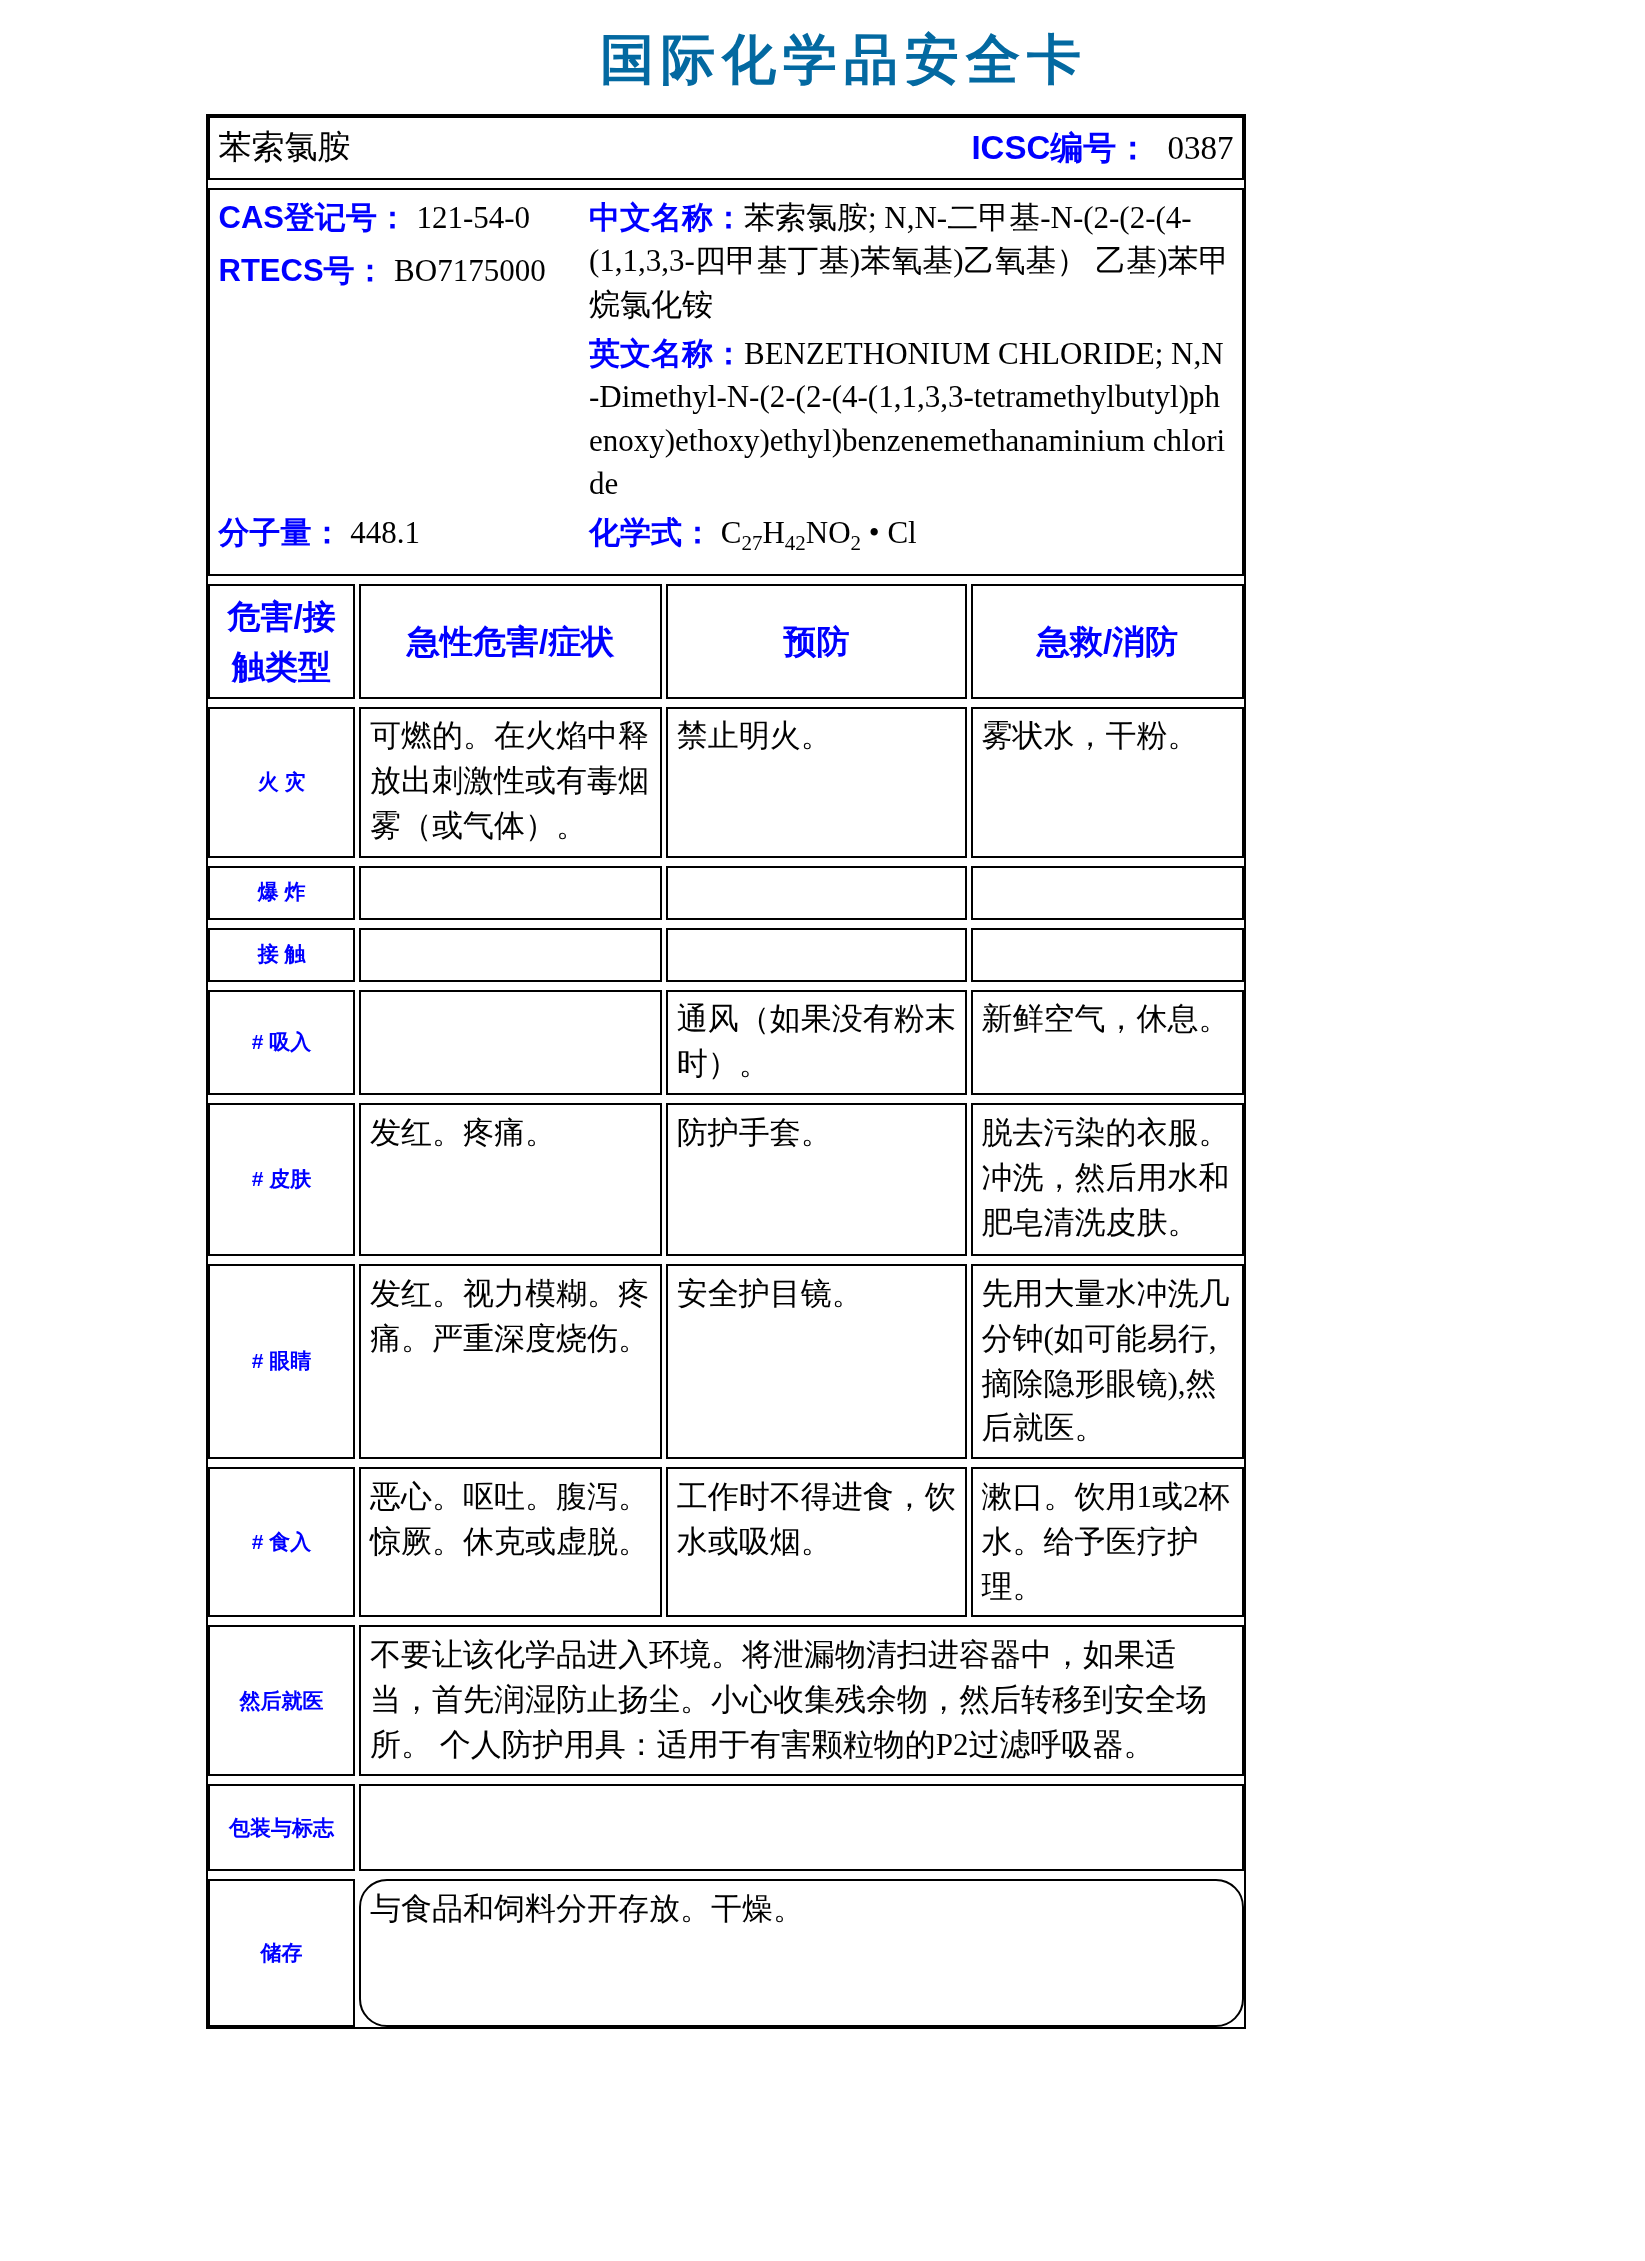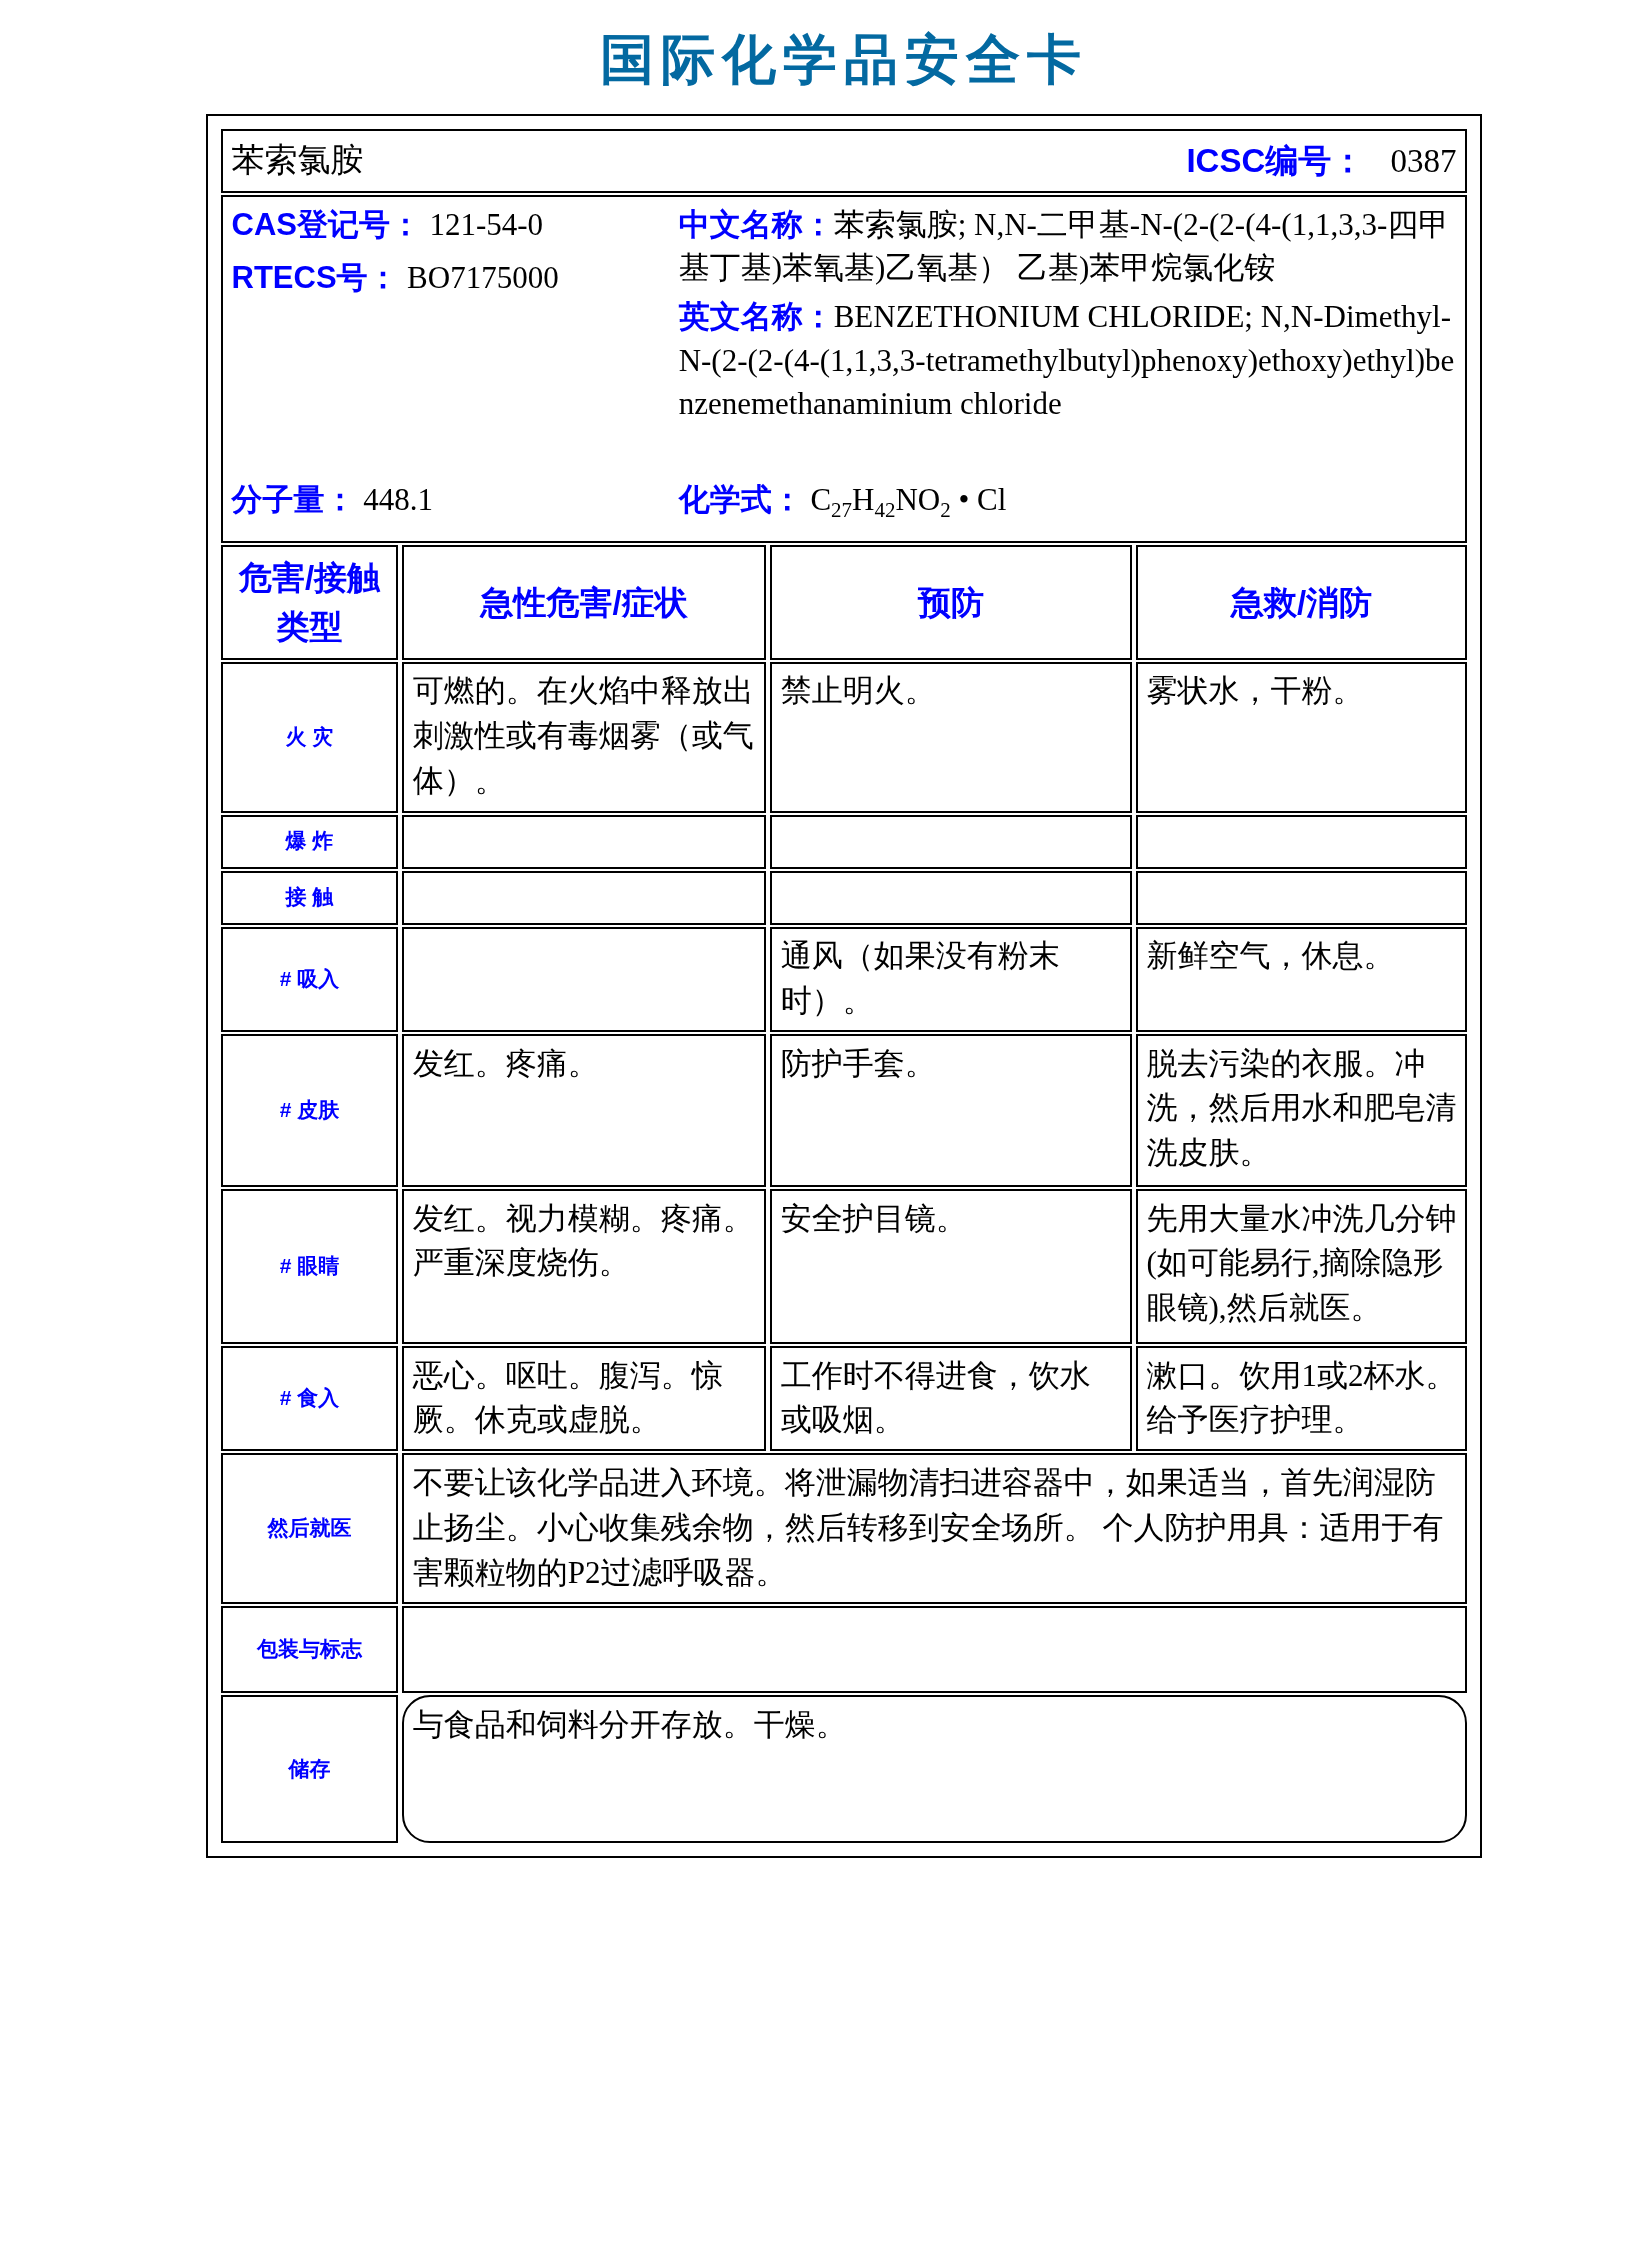--- a/index.html
+++ b/index.html
@@ -19,27 +19,27 @@
     width: 1276px;
     text-align: center;
     color: #0369a1;
     font-size: 54px;
     font-weight: bold;
     letter-spacing: 7px;
     font-family: "Liberation Serif", serif;
   }
   .card {
     margin: 17px 0 0 206px;
-    width: 1276px;
+    width: 1040px;
     box-sizing: border-box;
     border: 2.8px solid #000000;
-    padding: 13px;
+    padding: 0;
     display: flex;
     flex-direction: column;
-    gap: 2px;
+    gap: 8px;
     background: #ffffff;
   }
   .row {
     display: flex;
     gap: 4.3px;
   }
   .cell {
     border: 2.1px solid #000000;
     box-sizing: border-box;
     padding: 5.7px 8.5px;
@@ -83,21 +83,21 @@
     min-height: 60px;
   }
   .titlebar .cell {
     flex: 1;
     display: flex;
     justify-content: space-between;
     align-items: flex-start;
     font-size: 33px;
   }
   .icsc-no-wrap { white-space: nowrap; }
-  .icsc-no-wrap .num { margin-left: 18px; color: #000; font-family: "Liberation Serif", serif; font-weight: normal; }
+  .icsc-no-wrap .num { margin-left: 10px; color: #000; font-family: "Liberation Serif", serif; font-weight: normal; }
   
   .names-row { min-height: 348px; }
   .names-row .cell {
     flex: 1;
     display: flex;
     flex-direction: column;
   }
   .names-top { display: flex; flex: 1 1 auto; }
   .names-bottom { display: flex; margin-top: auto; padding-bottom: 10px; }
   .ids-col { flex: 0 0 36.5%; }

